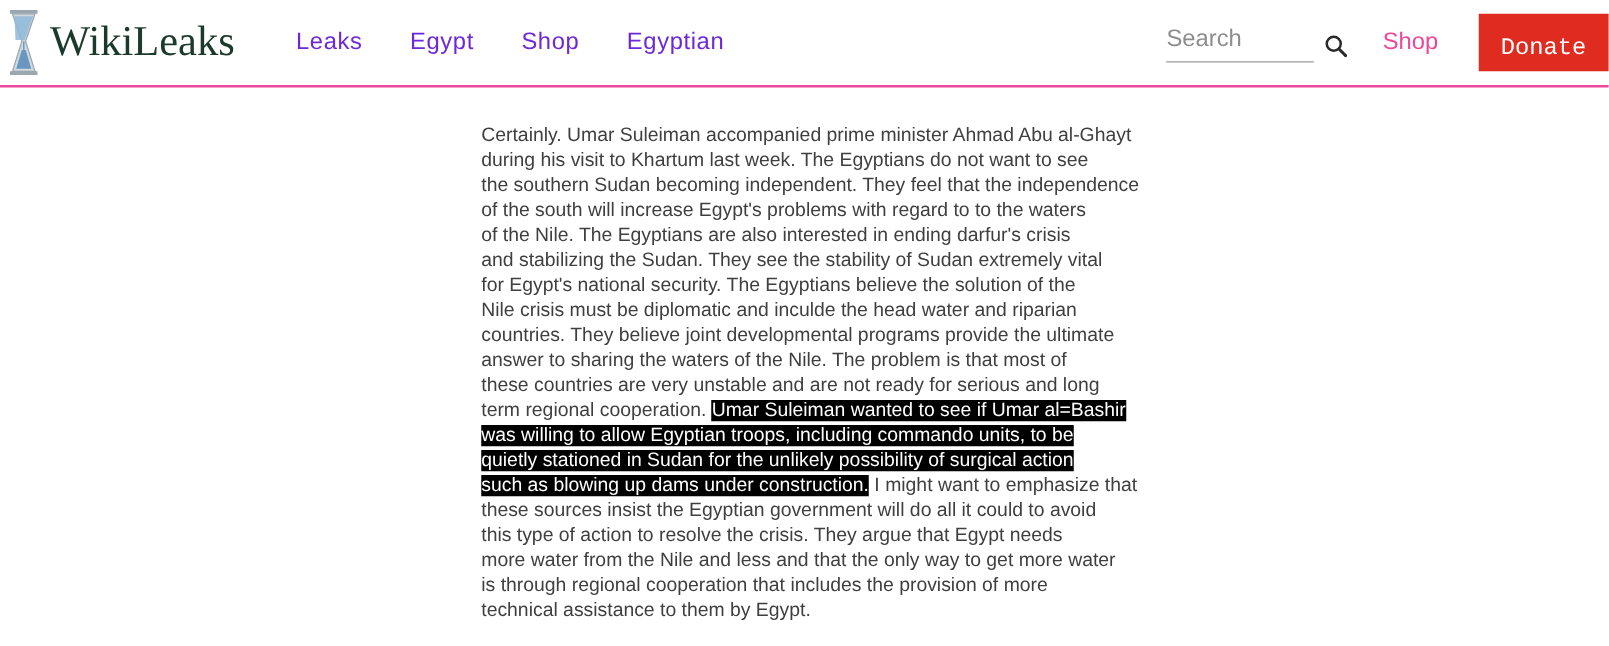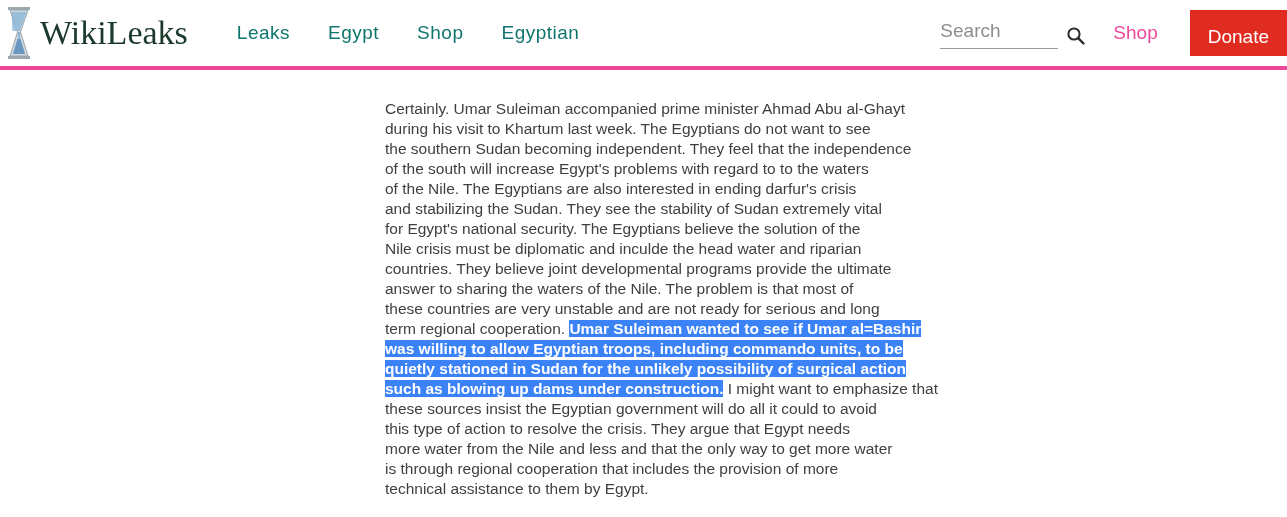--- a/index.html
+++ b/index.html
@@ -12,21 +12,21 @@
     width: 1287px;
     height: 517px;
     overflow: hidden;
     position: relative;
   }
 
   
   .header {
     position: relative;
     height: 70px;
-    border-bottom: 4px solid #ec4899;
+    border-bottom: 2px solid #ec4899;
     display: flex;
     align-items: center;
     box-sizing: border-box;
   }
   .brand {
     display: flex;
     align-items: center;
     margin-left: 4px;
   }
   .hourglass-logo {
@@ -48,21 +48,21 @@
     white-space: nowrap;
   }
 
   .nav {
     display: flex;
     align-items: center;
     margin-left: 30px;
   }
   .nav-item {
     font-size: 19px;
-    color: #0f766e;
+    color: #6d28d9;
     padding: 0 19px;
     text-decoration: none;
     white-space: nowrap;
     letter-spacing: 0.5px;
   }
 
   .header-right {
     margin-left: auto;
     display: flex;
     align-items: center;
@@ -101,21 +101,21 @@
     margin: 0 32px 0 10px;
     white-space: nowrap;
   }
   .btn {
     font-size: 19px;
     color: #ffffff;
     border: none;
     height: 46px;
     padding: 16px 18px;
     cursor: pointer;
-    font-family: Liberation Sans, sans-serif;
+    font-family: Liberation Mono, monospace;
     white-space: nowrap;
   }
   .btn-donate { background: #e02b20; }
   .btn-submit { background: #5b6a72; margin-left: 0px; }
 
   
   .doc-area {
     position: absolute;
     top: 71px;
     left: 0;
@@ -128,24 +128,23 @@
     left: 385px;
     top: 28px;
     width: 560px;
     font-size: 15.5px;
     line-height: 20px;
     color: #3f3f3f;
     white-space: pre-wrap;
     font-family: "Liberation Sans", sans-serif;
   }
   .hl {
-    background: #3b82f6;
+    background: #000000;
     color: #ffffff;
     box-shadow: 0 0 0 0 #2f6fd0;
-    font-weight: bold;
   }
 </style>
 </head>
 <body>
 
 <div class="header">
 
   <div class="brand">
     <span class="hourglass-logo">
       <svg width="28" height="54" viewBox="0 0 28 54">

